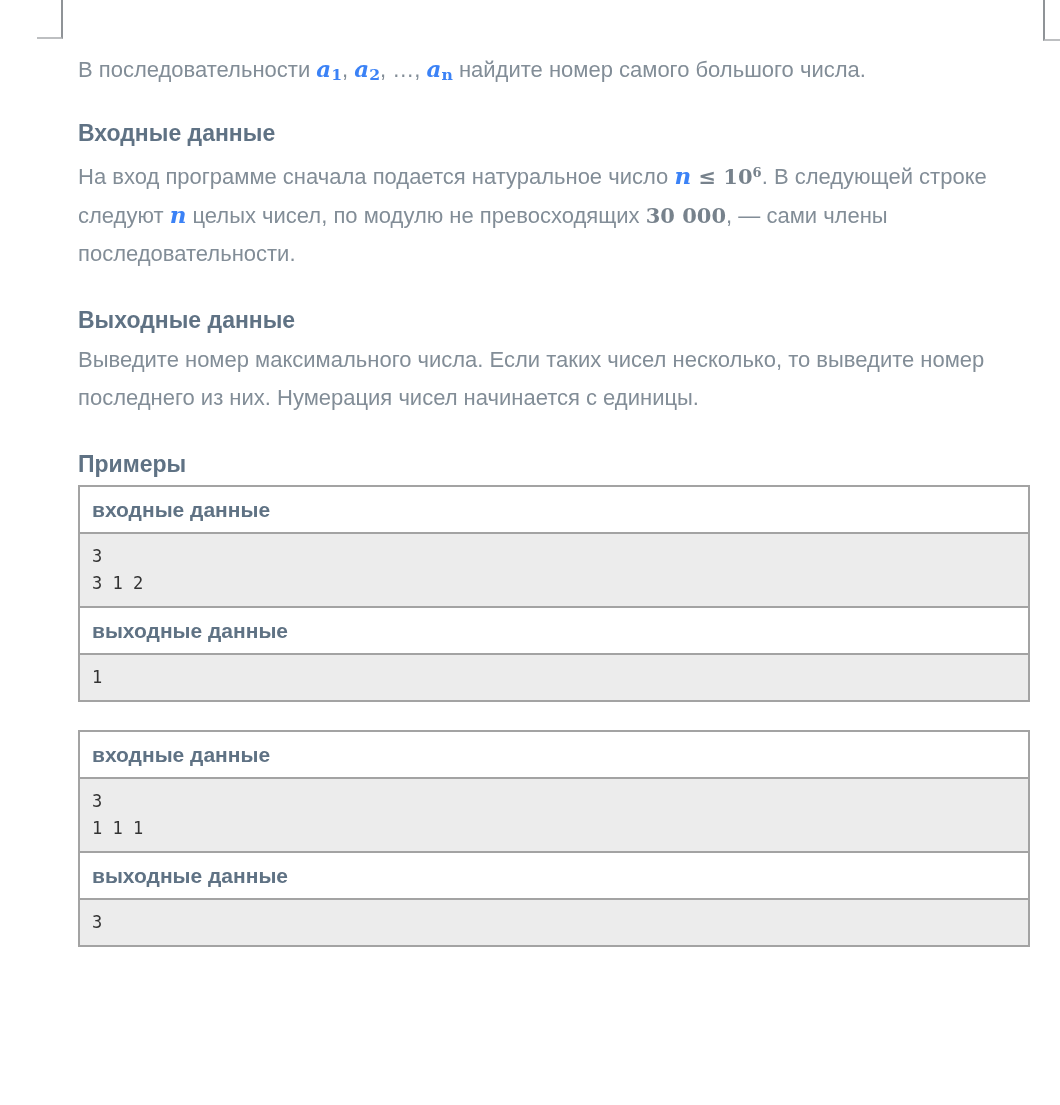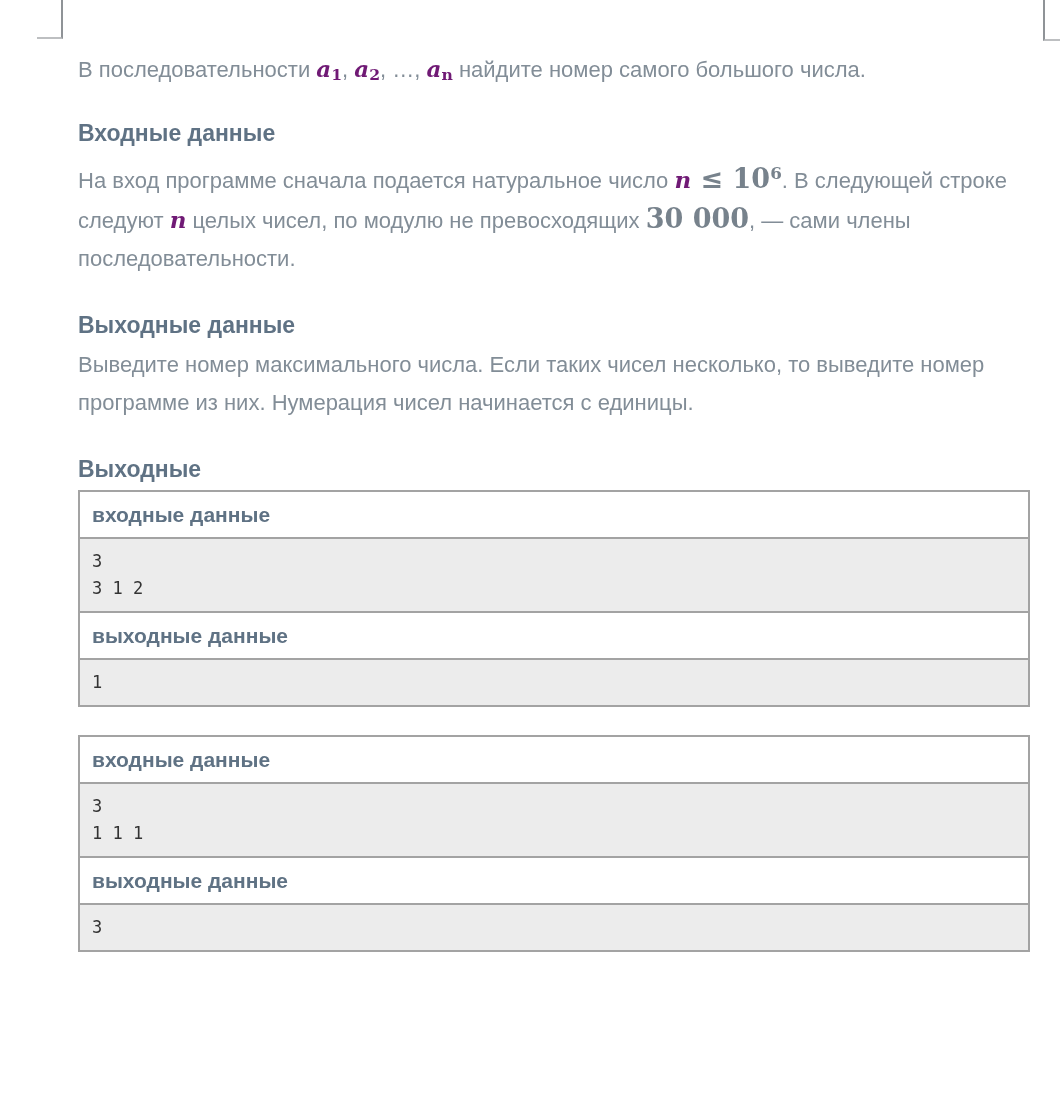--- a/index.html
+++ b/index.html
@@ -56,28 +56,28 @@
     font-weight: bold;
     color: #5f7284;
   }
   
   .seg-text   { }
   .seg-italic { }
   .seg-math   {
     font-family: "DejaVu Serif", serif;
     font-style: italic;
     font-weight: bold;
-    color: #701a75;
+    color: #3b82f6;
     font-size: 23px;
   }
   .seg-mnum   {
     font-family: "DejaVu Serif", serif;
     font-weight: bold;
     color: #77828c;
-    font-size: 27px;
+    font-size: 21px;
   }
   .seg-math sub {
     font-size: 0.68em;
     vertical-align: -0.2em;
     font-style: normal;
   }
   .seg-mnum sup {
     font-size: 0.62em;
     vertical-align: 0.55em;
   }
@@ -118,24 +118,24 @@
   <div class="corner corner-right"></div>
 
   <div class="content">
 
     <p class="para para-intro"><span class="seg-text">В последовательности </span><span class="seg-math">a<sub>1</sub></span><span class="seg-text">, </span><span class="seg-math">a<sub>2</sub></span><span class="seg-text">, …, </span><span class="seg-math">a<sub>n</sub></span><span class="seg-text"> найдите </span><span class="seg-italic">номер</span><span class="seg-text"> самого большого числа.</span></p>
 
     <h3 class="section-heading">Входные данные</h3>
     <p class="para para-body"><span class="seg-text">На вход программе сначала подается натуральное число </span><span class="seg-math">n</span><span class="seg-mnum"> ≤ 10<sup>6</sup></span><span class="seg-text">. В следующей строке следуют </span><span class="seg-math">n</span><span class="seg-text"> целых чисел, по модулю не превосходящих </span><span class="seg-mnum">30 000</span><span class="seg-text">, — сами члены последовательности.</span></p>
 
     <h3 class="section-heading">Выходные данные</h3>
-    <p class="para para-body"><span class="seg-text">Выведите номер максимального числа. Если таких чисел несколько, то выведите номер программе из них. Нумерация чисел начинается с единицы.</span></p>
+    <p class="para para-body"><span class="seg-text">Выведите номер максимального числа. Если таких чисел несколько, то выведите номер последнего из них. Нумерация чисел начинается с единицы.</span></p>
 
 
-    <h3 class="section-heading">Выходные</h3>
+    <h3 class="section-heading">Примеры</h3>
 
     <table class="example-table">
       <tbody>
         <tr>
           <td class="label-cell">входные данные</td>
         </tr>
         <tr>
           <td class="data-cell">
             <pre>3
 3 1 2</pre>

